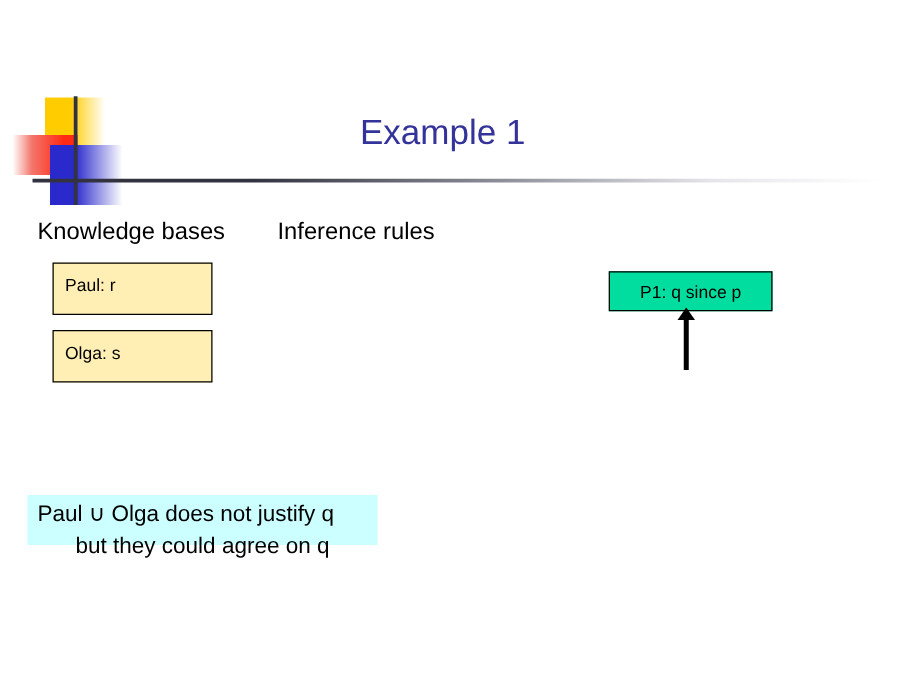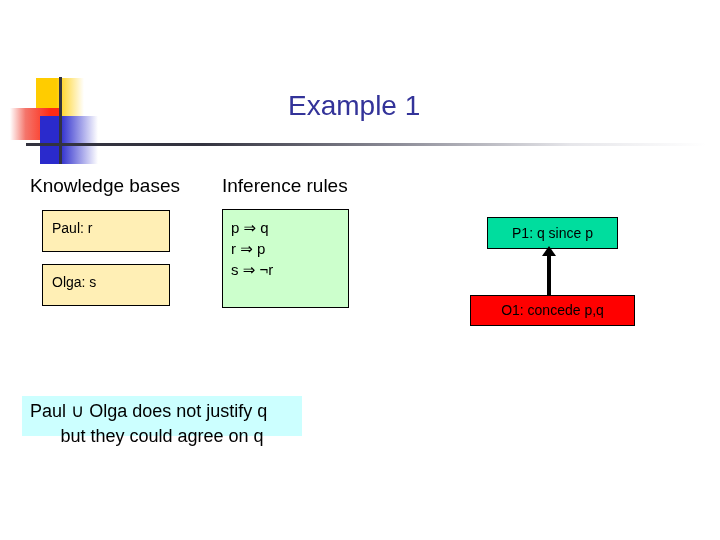--- a/index.html
+++ b/index.html
@@ -191,35 +191,27 @@
   <div class="col-header kb">Knowledge bases</div>
   <div class="col-header infr">Inference rules</div>
 
   <div class="box kb-box kb1">
     <span>Paul: r</span>
   </div>
   <div class="box kb-box kb2">
     <span>Olga: s</span>
   </div>
 
-  <div class="box rules-box">
-    <div class="rule-line">p ⇒ q</div>
-    <div class="rule-line">r ⇒ p</div>
-    <div class="rule-line">s ⇒ ¬r</div>
-  </div>
 
   <div class="box p1-box">
     <span>P1: q since p</span>
   </div>
 
   <div class="arrow-shaft"></div>
   <div class="arrow-head"></div>
 
-  <div class="box o1-box">
-    <span>O1: concede p,q</span>
-  </div>
 
   <div class="conclusion-box">
     <div class="cline first">Paul ∪ Olga does not justify q</div>
     <div class="cline">but they could agree on q</div>
   </div>
 
 </div>
 
 </body></html>

